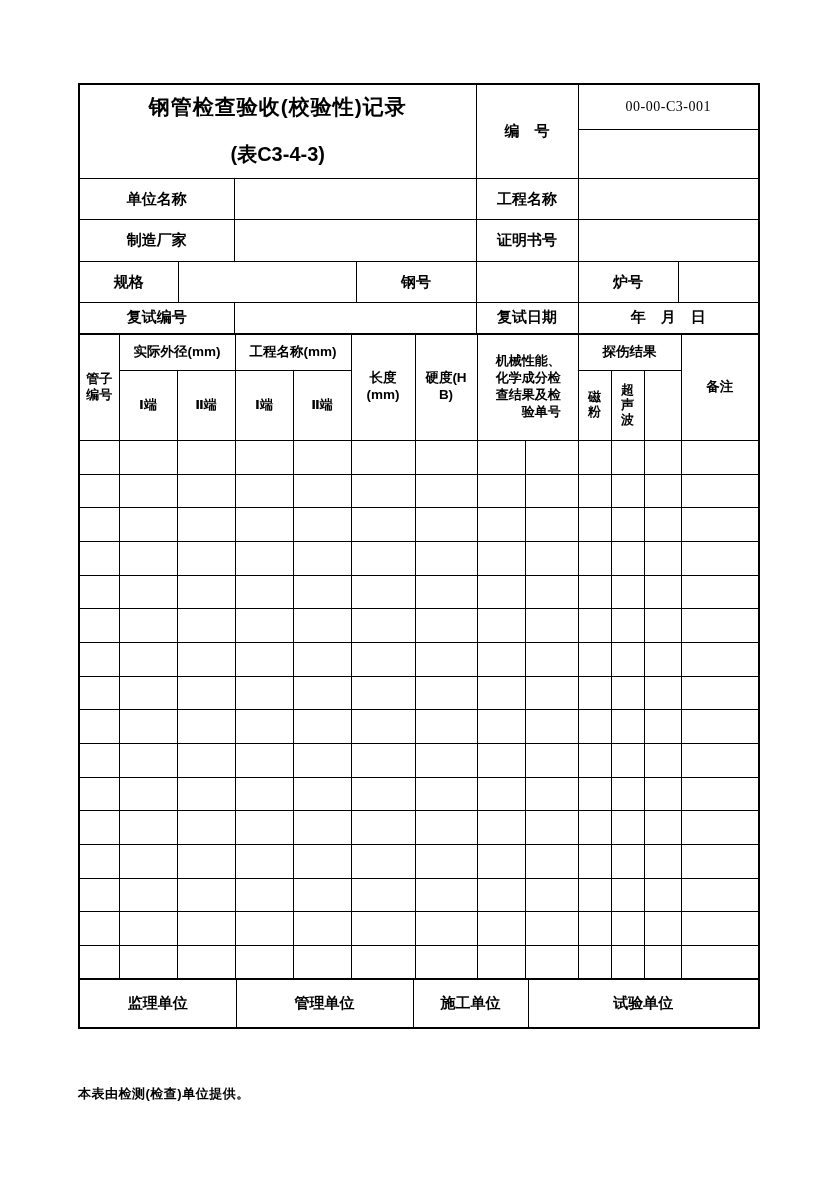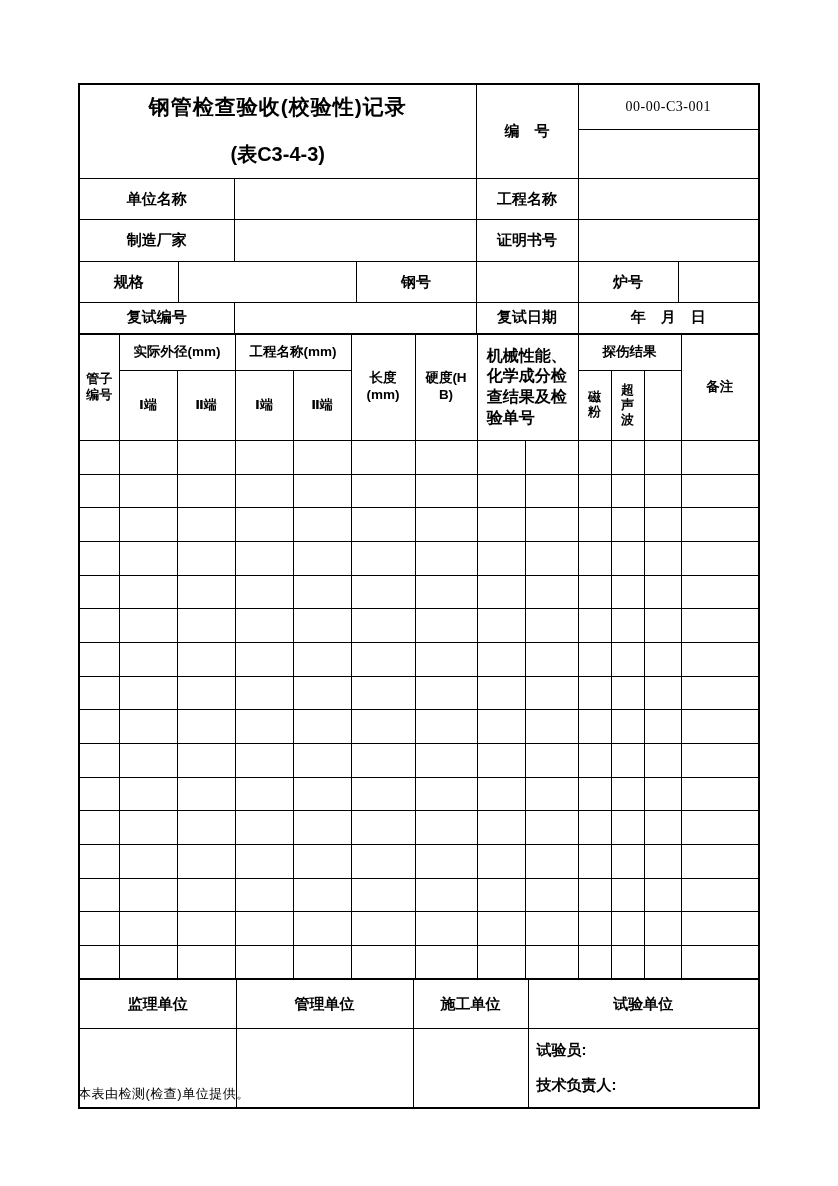--- a/index.html
+++ b/index.html
@@ -26,35 +26,35 @@
   .form-subtitle { font-size:20px; font-weight:bold; }
   .serial-label { font-size:15px; }
   .serial-value {
     font-family:"Liberation Serif","DejaVu Serif",serif;
     font-weight:normal; font-size:14px; letter-spacing:0.5px;
   }
   
   .hdr { font-size:13.5px; }
   .wrap2 { width:2.1em; margin:0 auto; word-break:break-all; line-height:1.25; font-size:13px; }
   .wrap3 { width:3.2em; margin:0 auto; word-break:break-all; line-height:1.25; font-size:13.5px; }
-  .wrap5 { width:5.1em; margin:8px auto; word-break:break-all; line-height:1.3; font-size:16px; text-align:left; }
+  .wrap5 { width:5.1em; margin:8px auto; word-break:break-all; line-height:1.3; font-size:13px; text-align:right; }
   .vtext { width:1.05em; margin:12px auto; word-break:break-all; line-height:1.15; font-size:13px; }
   .end-label { font-size:13px; }
   
   .grid-body tr { height:33.7px; }
   
   .sign-cell { height:70px; }
   .sign-info {
     text-align:left; vertical-align:middle; padding:6px 8px;
   }
   .sign-info .line { font-size:15px; font-weight:bold; margin:6px 0; }
   
   .footnote {
     position:absolute; left:78px; top:1085px;
-    font-size:13px; font-weight:normal; letter-spacing:0.5px;
+    font-size:13px; font-weight:bold; letter-spacing:0.5px;
   }
 </style>
 </head>
 <body>
 
 <div class="sheet">
 
   <table>
     <colgroup>
       <col style="width:99px">
@@ -408,27 +408,18 @@
         <col style="width:115px">
         <col style="width:231px">
     </colgroup>
     <tbody>
         <tr style="height:49px">
       <td>监理单位</td>
       <td>管理单位</td>
       <td>施工单位</td>
       <td>试验单位</td>
     </tr>
-    <tr class="sign-row">
-      <td class="sign-cell"></td>
-      <td class="sign-cell"></td>
-      <td class="sign-cell"></td>
-      <td class="sign-cell sign-info">
-        <div class="line">试验员:</div>
-        <div class="line" style="margin-top:16px;">技术负责人:</div>
-      </td>
-    </tr>
   </tbody>
     </table>
 
 </div>
 
 <div class="footnote">本表由检测(检查)单位提供。</div>
 
 </body></html>

